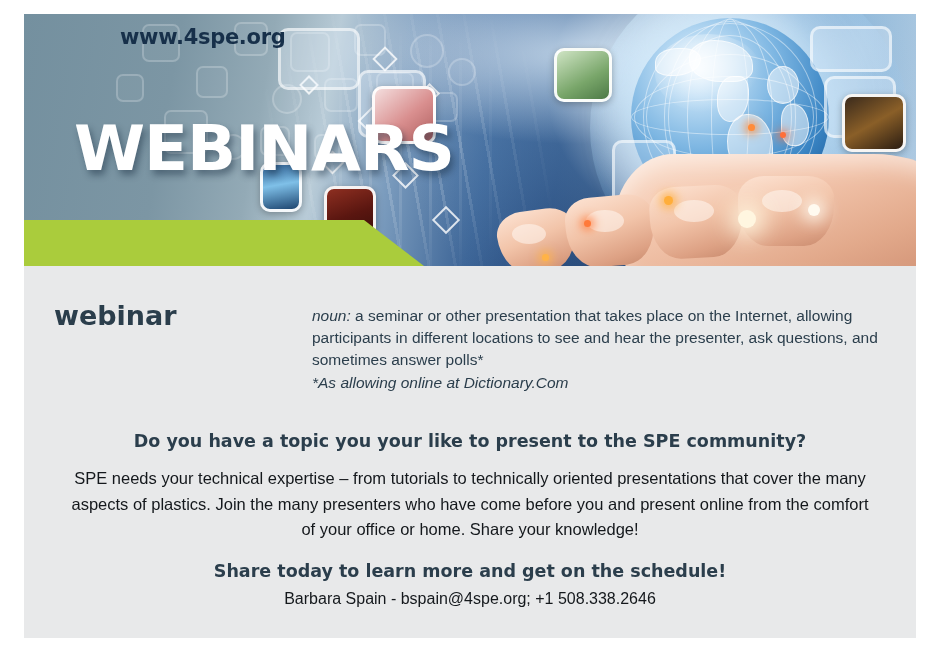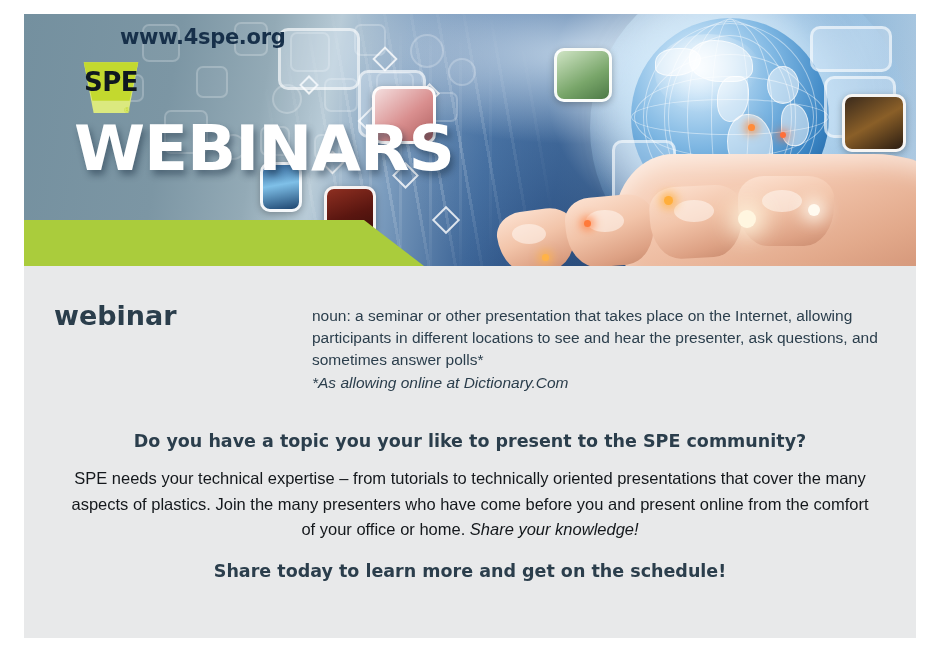--- a/index.html
+++ b/index.html
@@ -317,21 +317,21 @@
   .gloss {
     position: absolute;
     left: 288px;
     top: 39px;
     width: 592px;
     font-family: "Liberation Sans", sans-serif;
     font-size: 15.5px;
     color: #2b3e4c;
     line-height: 1.42;
   }
-  .gloss .pos { }
+  .gloss .pos { font-style: italic; }
   .gloss .src {
     display: block;
     font-style: italic;
     margin-top: 1px;
   }
 
   .question {
     position: absolute;
     left: 0;
     top: 165px;
@@ -347,21 +347,21 @@
     position: absolute;
     left: 46px;
     top: 200px;
     width: 800px;
     text-align: center;
     font-family: "Liberation Sans", sans-serif;
     font-size: 16.5px;
     color: #14181c;
     line-height: 1.55;
   }
-  .body-copy .emph { font-style: italic; }
+  .body-copy .emph { }
 
   .cta {
     position: absolute;
     left: 0;
     top: 295px;
     width: 892px;
     text-align: center;
     font-family: "DejaVu Sans", sans-serif;
     font-size: 17.5px;
     font-weight: bold;
@@ -468,26 +468,20 @@
       <div>
         <div class="dot" style="left:640px; top:182px; width:9px;  height:9px;  background:#ffae3a; box-shadow:0 0 10px 4px rgba(255,174,58,0.75);"></div>
         <div class="dot" style="left:560px; top:206px; width:7px;  height:7px;  background:#ff7a3a; box-shadow:0 0 9px 4px rgba(255,122,58,0.7);"></div>
         <div class="dot" style="left:714px; top:196px; width:18px; height:18px; background:#fff6e0; box-shadow:0 0 22px 9px rgba(255,246,224,0.9);"></div>
         <div class="dot" style="left:784px; top:190px; width:12px; height:12px; background:#fffaf0; box-shadow:0 0 16px 6px rgba(255,250,240,0.85);"></div>
         <div class="dot" style="left:518px; top:240px; width:7px;  height:7px;  background:#ffb347; box-shadow:0 0 9px 4px rgba(255,179,71,0.7);"></div>
         <div class="dot" style="left:724px; top:110px; width:7px;  height:7px;  background:#ff8c3a; box-shadow:0 0 9px 4px rgba(255,140,58,0.7);"></div>
         <div class="dot" style="left:756px; top:118px; width:6px;  height:6px;  background:#ff6f3a; box-shadow:0 0 8px 3px rgba(255,111,58,0.7);"></div>
       </div>
 
-      <div class="logo">
-        <div class="logo-shape light"></div>
-        <div class="logo-shape" style="clip-path:polygon(6% 10%, 94% 10%, 80% 72%, 20% 72%);"></div>
-        <div class="logo-text">SPE</div>
-        <div class="logo-reg">®</div>
-      </div>
 
       <div class="wordmark">WEBINARS</div>
 
       <div class="greenbar"></div>
       <div class="greenbar-text">www.4spe.org</div>
     </div>
 
     <div class="defn">
 
       <div class="term">
@@ -500,16 +494,17 @@
       </div>
 
       <div class="question">Do you have a topic you your like to present to the SPE community?</div>
 
       <div class="body-copy">
         <span>SPE needs your technical expertise – from tutorials to technically oriented presentations that cover the many aspects of plastics.  Join the many presenters who have come before you and present online from the comfort of your office or home.  </span><span class="emph">Share your knowledge!</span>
       </div>
 
       <div class="cta">Share today to learn more and get on the schedule!</div>
 
+      <div class="contact">Barbara Spain -  bspain@4spe.org; +1 508.338.2646</div>
     </div>
 
   </div>
 </div>
 
 </body></html>

